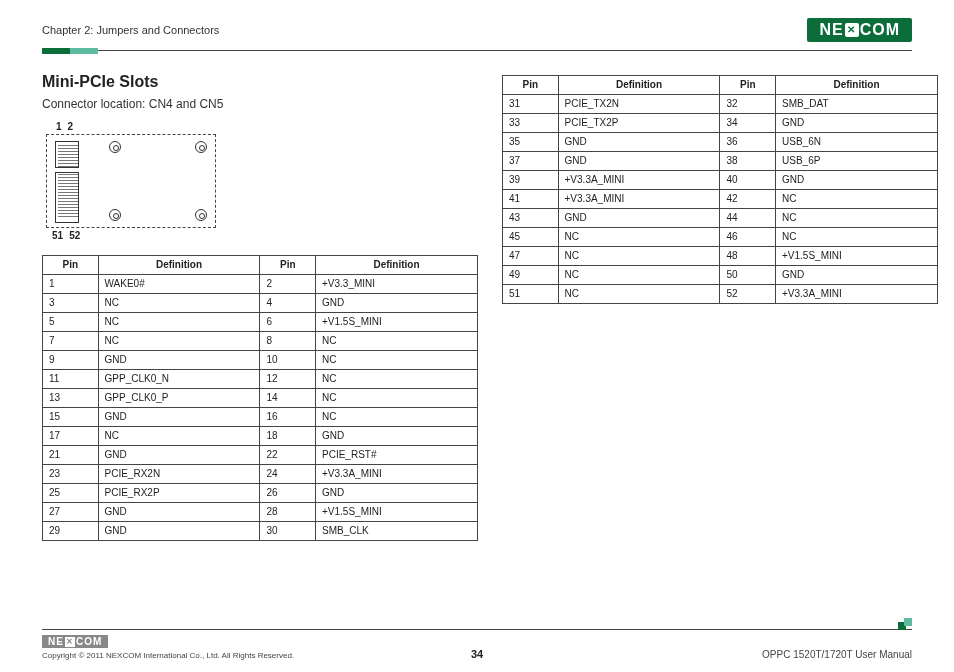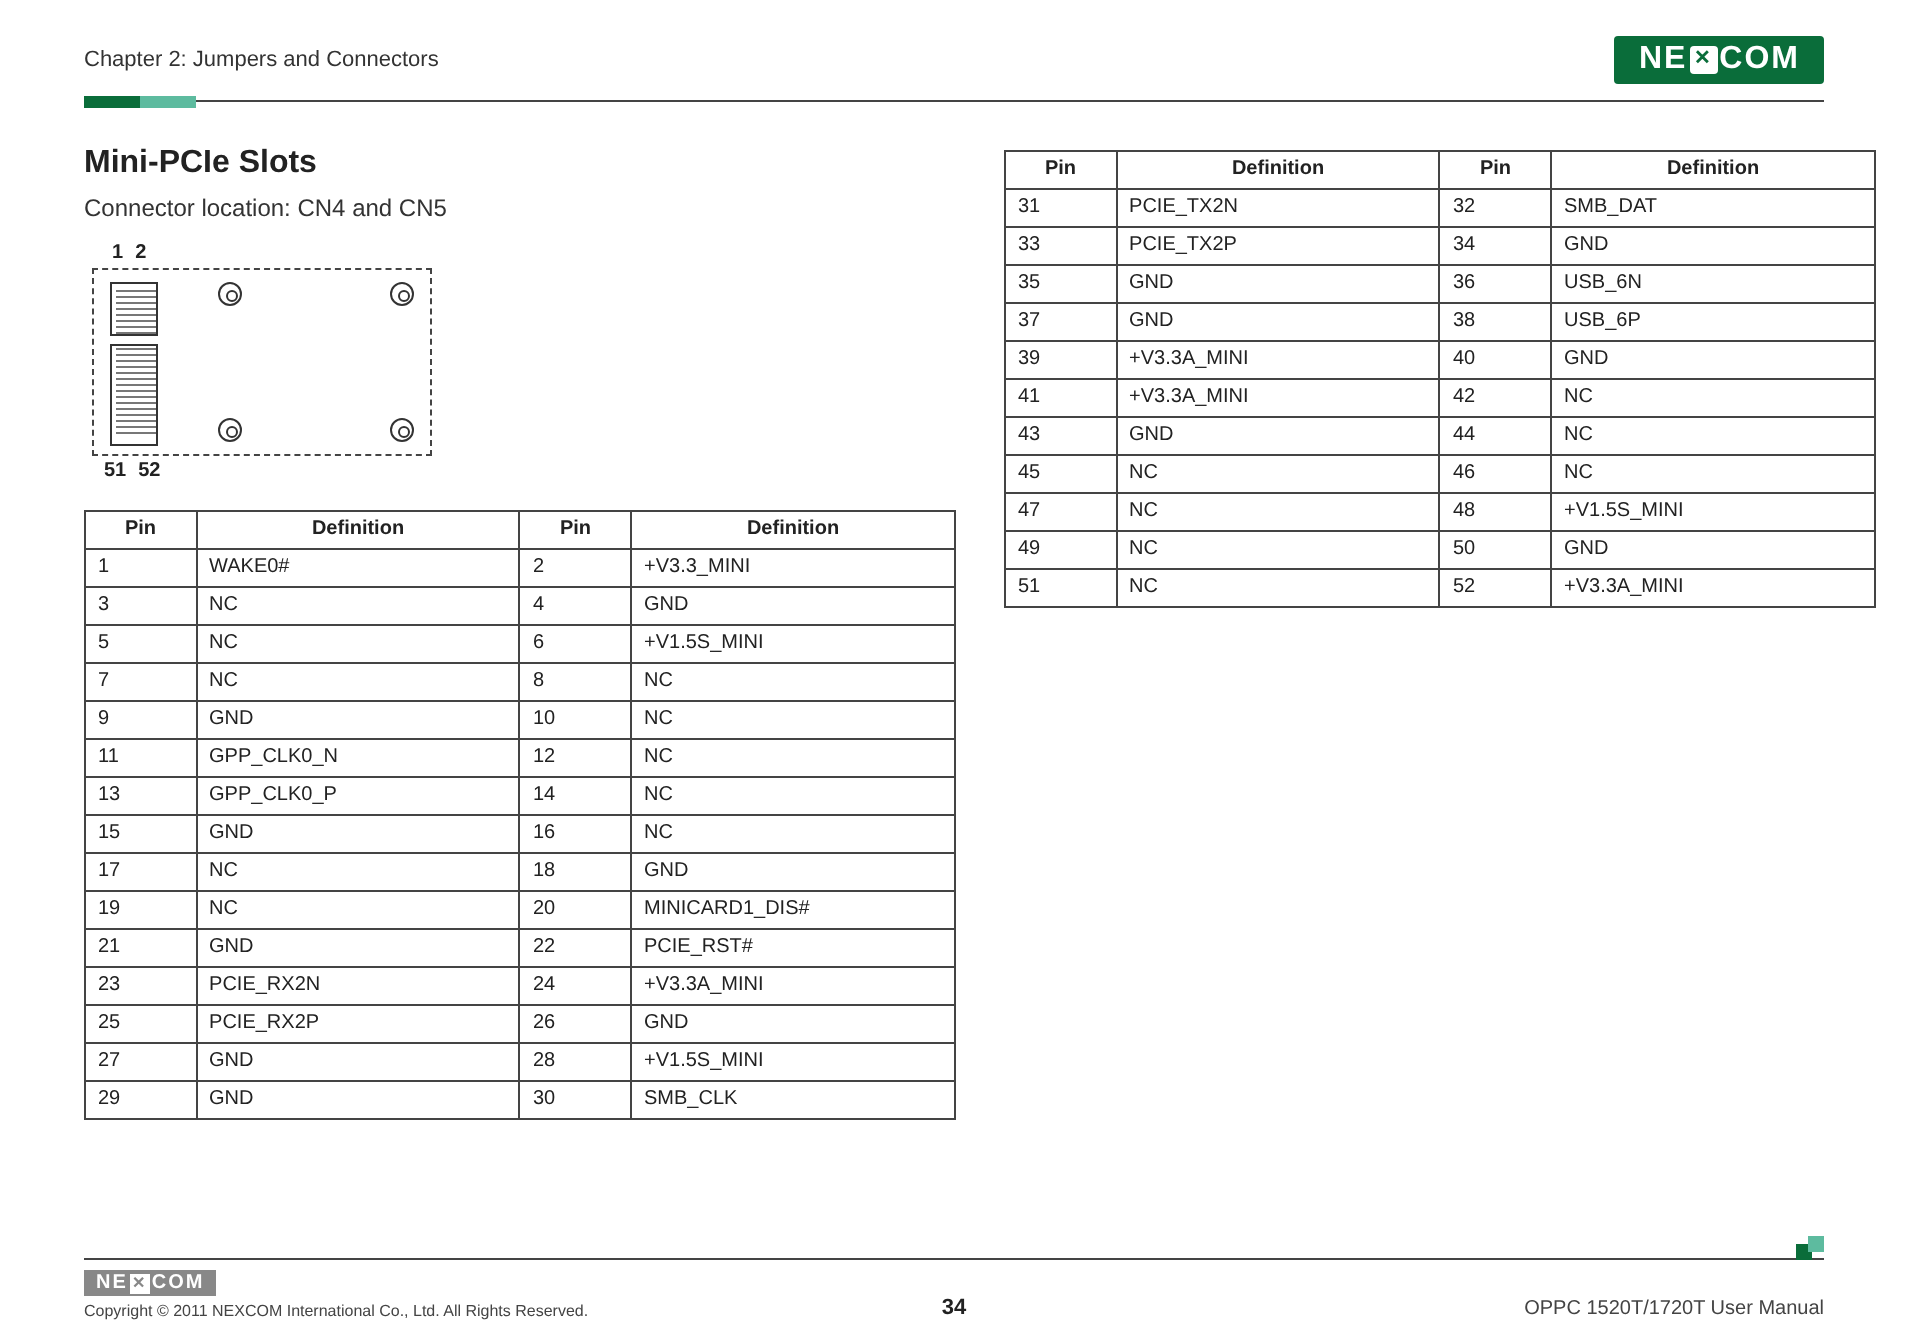--- a/index.html
+++ b/index.html
@@ -158,26 +158,20 @@
               <td class="pin-col">16</td>
               <td class="def-col">NC</td>
             </tr>
             <tr>
               <td class="pin-col">17</td>
               <td class="def-col">NC</td>
               <td class="pin-col">18</td>
               <td class="def-col">GND</td>
             </tr>
             <tr>
-              <td class="pin-col">19</td>
-              <td class="def-col">NC</td>
-              <td class="pin-col">20</td>
-              <td class="def-col">MINICARD1_DIS#</td>
-            </tr>
-            <tr>
               <td class="pin-col">21</td>
               <td class="def-col">GND</td>
               <td class="pin-col">22</td>
               <td class="def-col">PCIE_RST#</td>
             </tr>
             <tr>
               <td class="pin-col">23</td>
               <td class="def-col">PCIE_RX2N</td>
               <td class="pin-col">24</td>
               <td class="def-col">+V3.3A_MINI</td>

